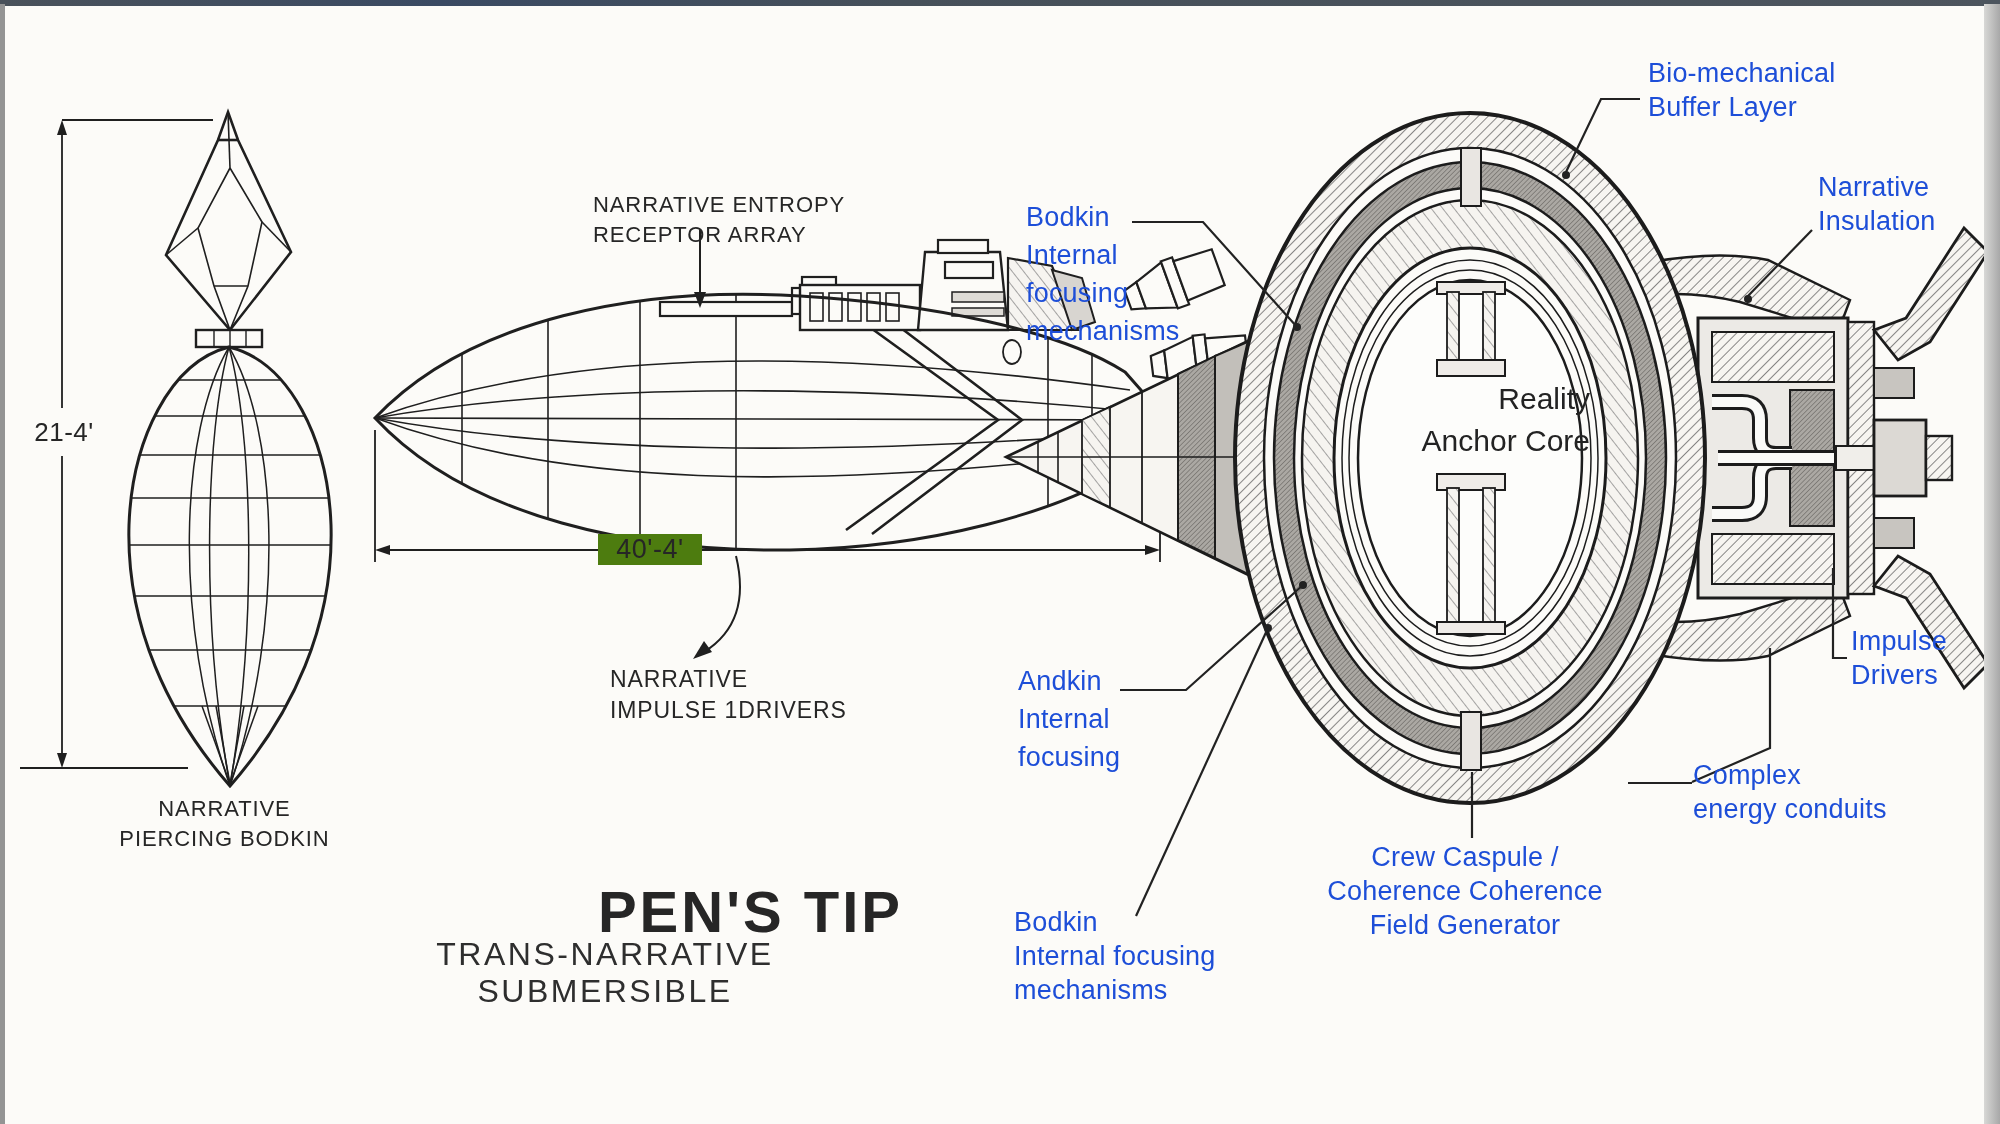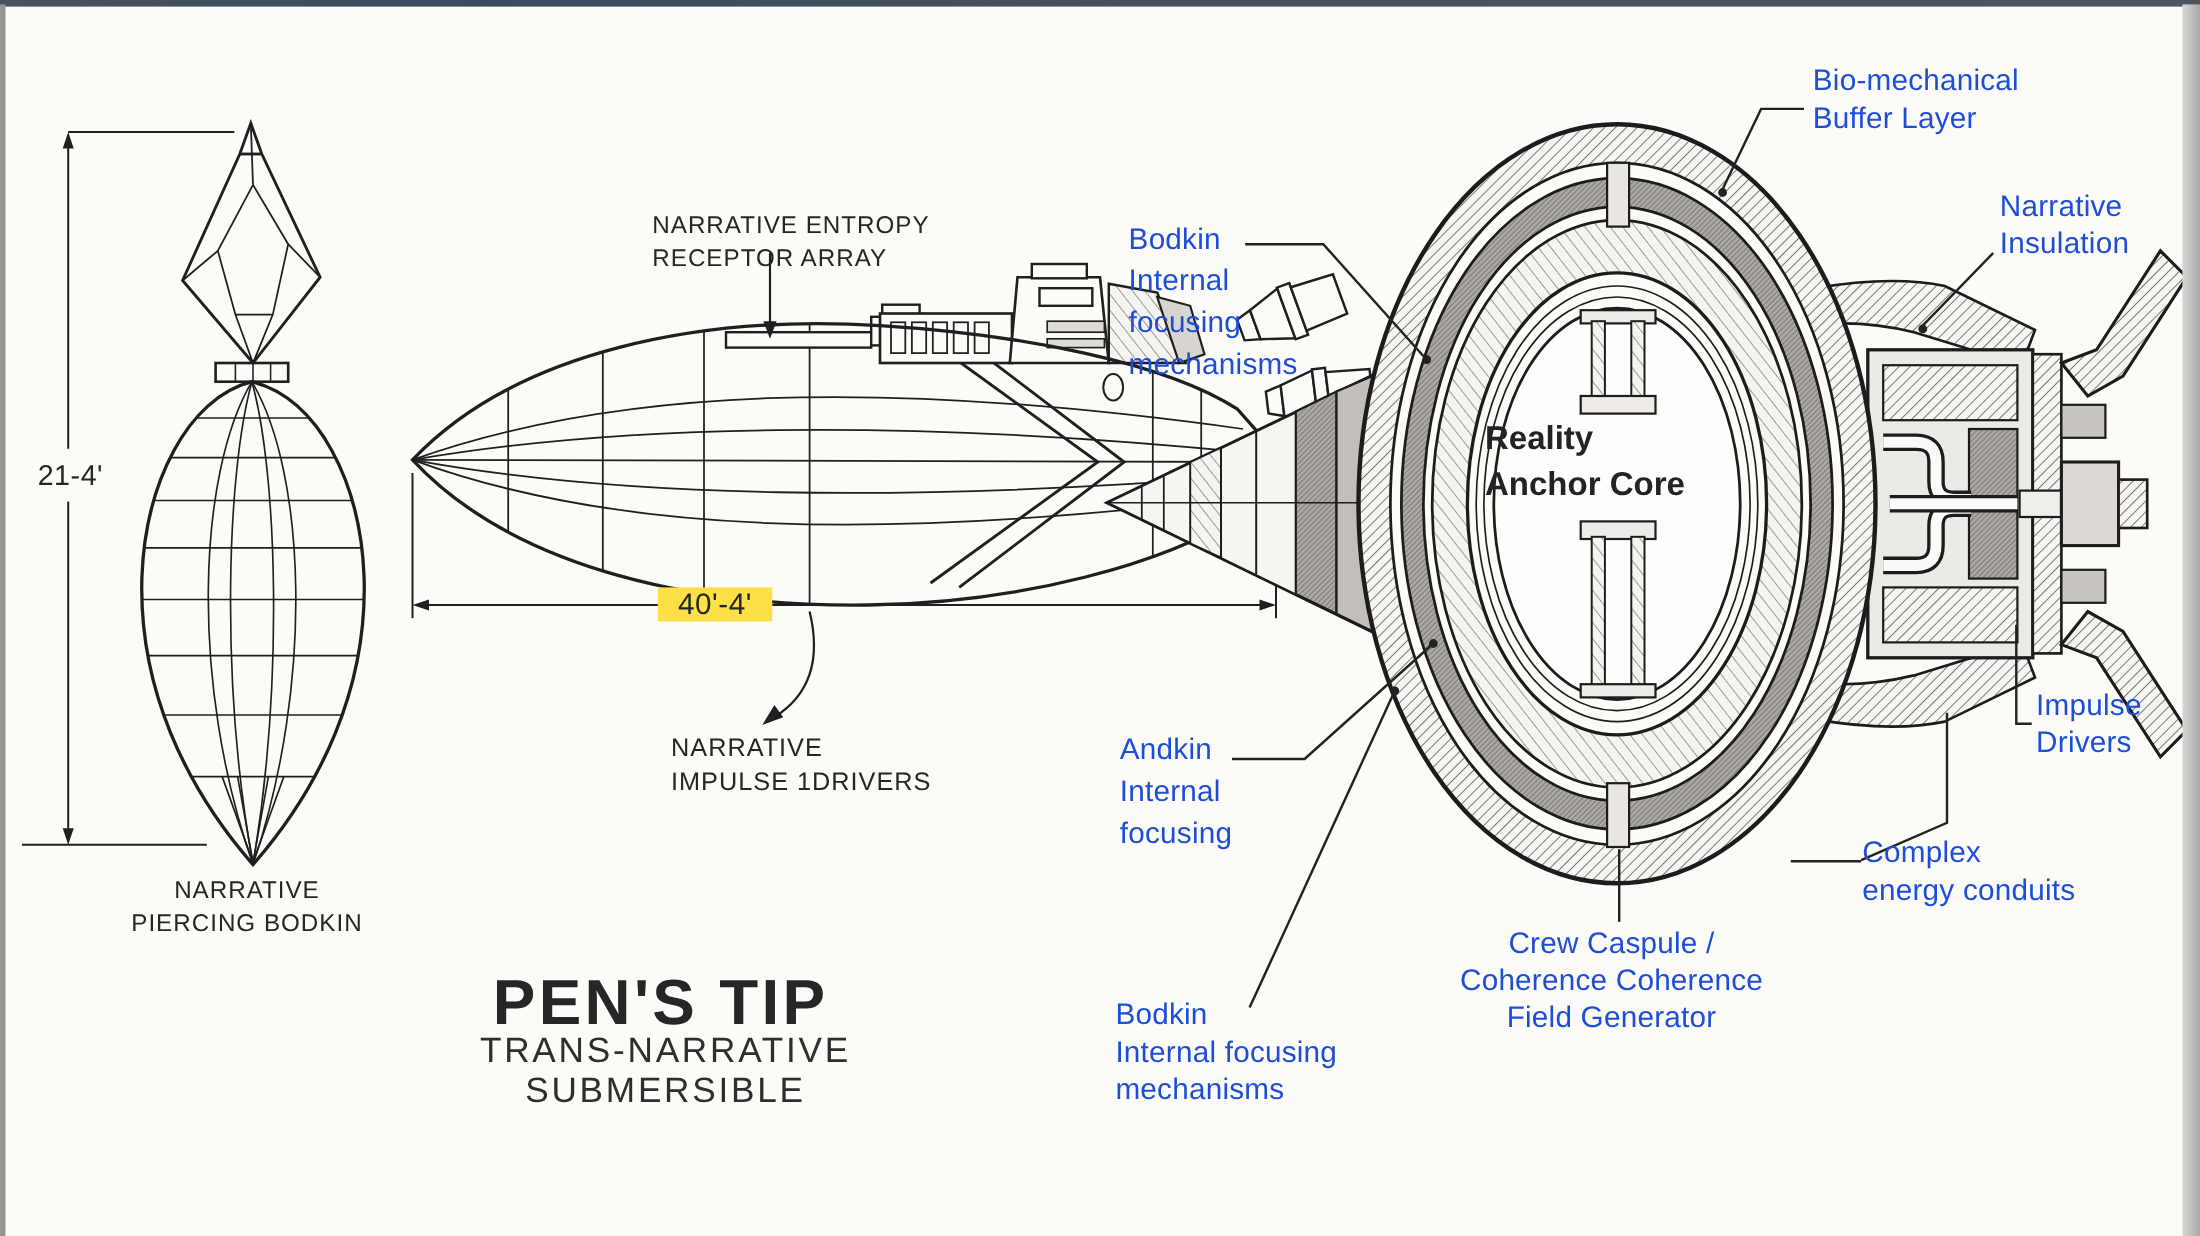--- a/index.html
+++ b/index.html
@@ -10,22 +10,22 @@
   .left-band{position:absolute;left:0;top:4px;width:5px;height:1120px;background:#949494;}
   .right-band{position:absolute;right:0;top:4px;width:16px;height:1120px;
               background:linear-gradient(90deg,#d8d8d6,#a8a8a8);}
   svg{position:absolute;left:0;top:0;}
   .lbl{position:absolute;}
   .lbl div{white-space:nowrap;}
   .lbl-lg{font-size:27px;line-height:34px;letter-spacing:.2px;color:#1d4ed8;}
   .lbl-caps{font-size:22px;line-height:30px;letter-spacing:.9px;color:#262626;}
   .lbl-dim{font-size:27px;letter-spacing:.5px;color:#262626;text-align:center;}
   .center{text-align:center;}
-  .core-lbl{font-size:30px;line-height:42px;color:#232323;text-align:left;font-weight:bold;}
-  .title{font-size:58px;font-weight:bold;letter-spacing:3px;color:#262626;text-align:left;}
+  .core-lbl{font-size:30px;line-height:42px;color:#232323;text-align:right;}
+  .title{font-size:58px;font-weight:bold;letter-spacing:3px;color:#262626;text-align:right;}
   .subtitle{font-size:32px;letter-spacing:2.5px;color:#2e2e2e;text-align:center;}
 </style>
 </head>
 <body>
 
 <div class="canvas">
   <div class="top-bar"></div>
   <div class="left-band"></div>
 
   <svg width="2000" height="1124" viewBox="0 0 2000 1124">
@@ -276,21 +276,21 @@
   <div class="lbl lbl-caps center" style="left:97px;top:794px;width:255px;">
     <div>NARRATIVE</div>
     <div>PIERCING BODKIN</div>
   </div>
   <div class="lbl lbl-dim" style="left:24px;top:417px;width:80px;font-size:26px;">21-4'</div>
 
   <div class="lbl lbl-caps" style="left:593px;top:162px;width:280px;margin-top:28px;">
     <div>NARRATIVE ENTROPY</div>
     <div>RECEPTOR ARRAY</div>
   </div>
-  <div class="lbl lbl-dim" style="left:598px;top:534px;width:104px;background:#fde047;">40'-4'</div>
+  <div class="lbl lbl-dim" style="left:598px;top:534px;width:104px;background:#4d7c0f;">40'-4'</div>
   <div class="lbl lbl-caps" style="left:610px;top:664px;width:260px;font-size:23px;line-height:31px;">
     <div>NARRATIVE</div>
     <div>IMPULSE 1DRIVERS</div>
   </div>
 
   <div class="lbl title" style="left:448px;top:878px;width:455px;">PEN'S TIP</div>
   <div class="lbl subtitle" style="left:330px;top:936px;width:550px;">TRANS-NARRATIVE SUBMERSIBLE</div>
 
   <div class="lbl core-lbl" style="left:1350px;top:378px;width:240px;">
     <div>Reality</div>

